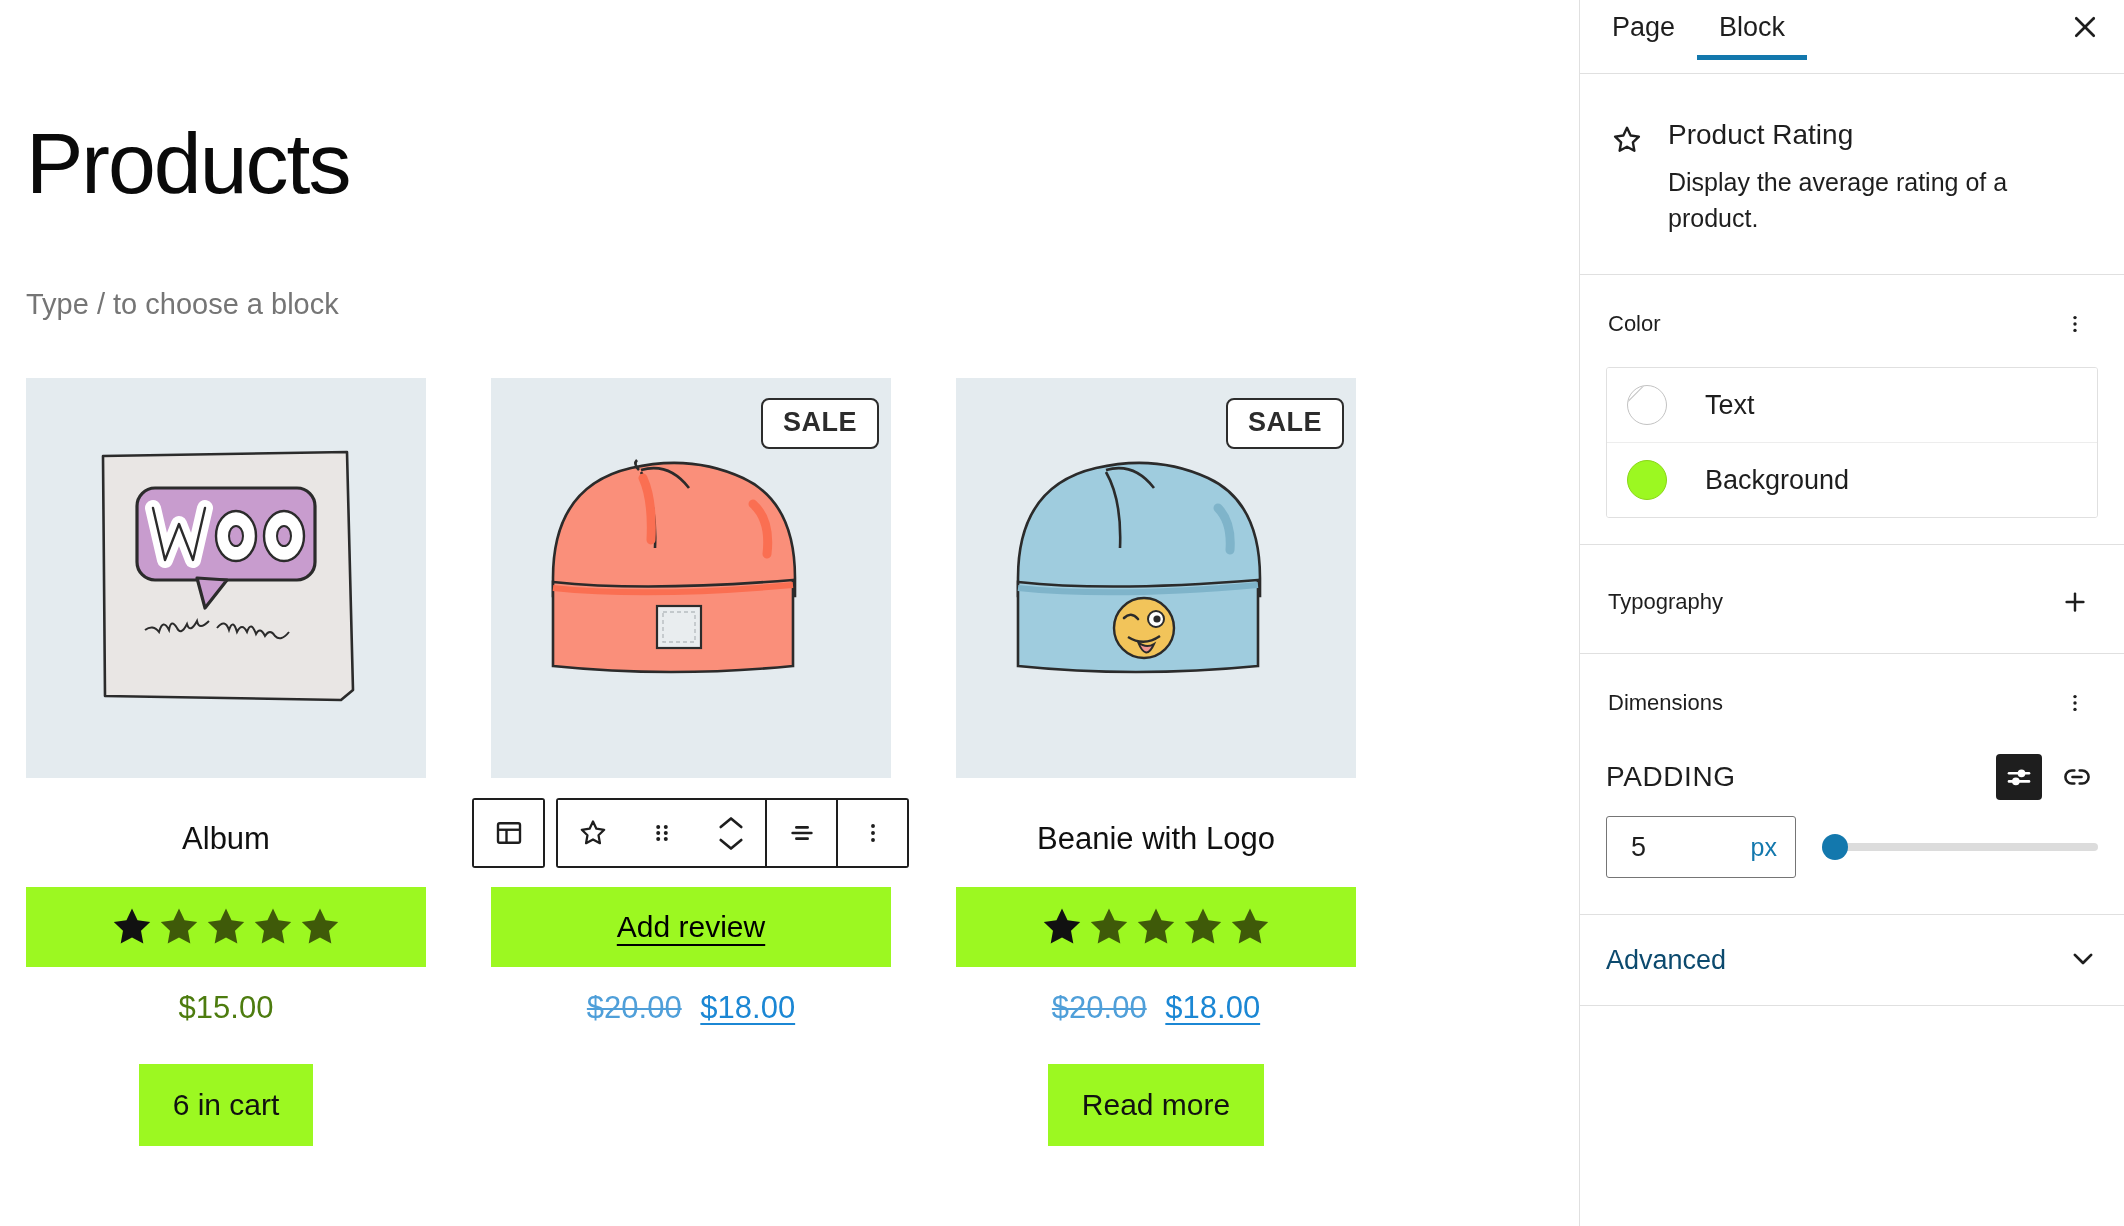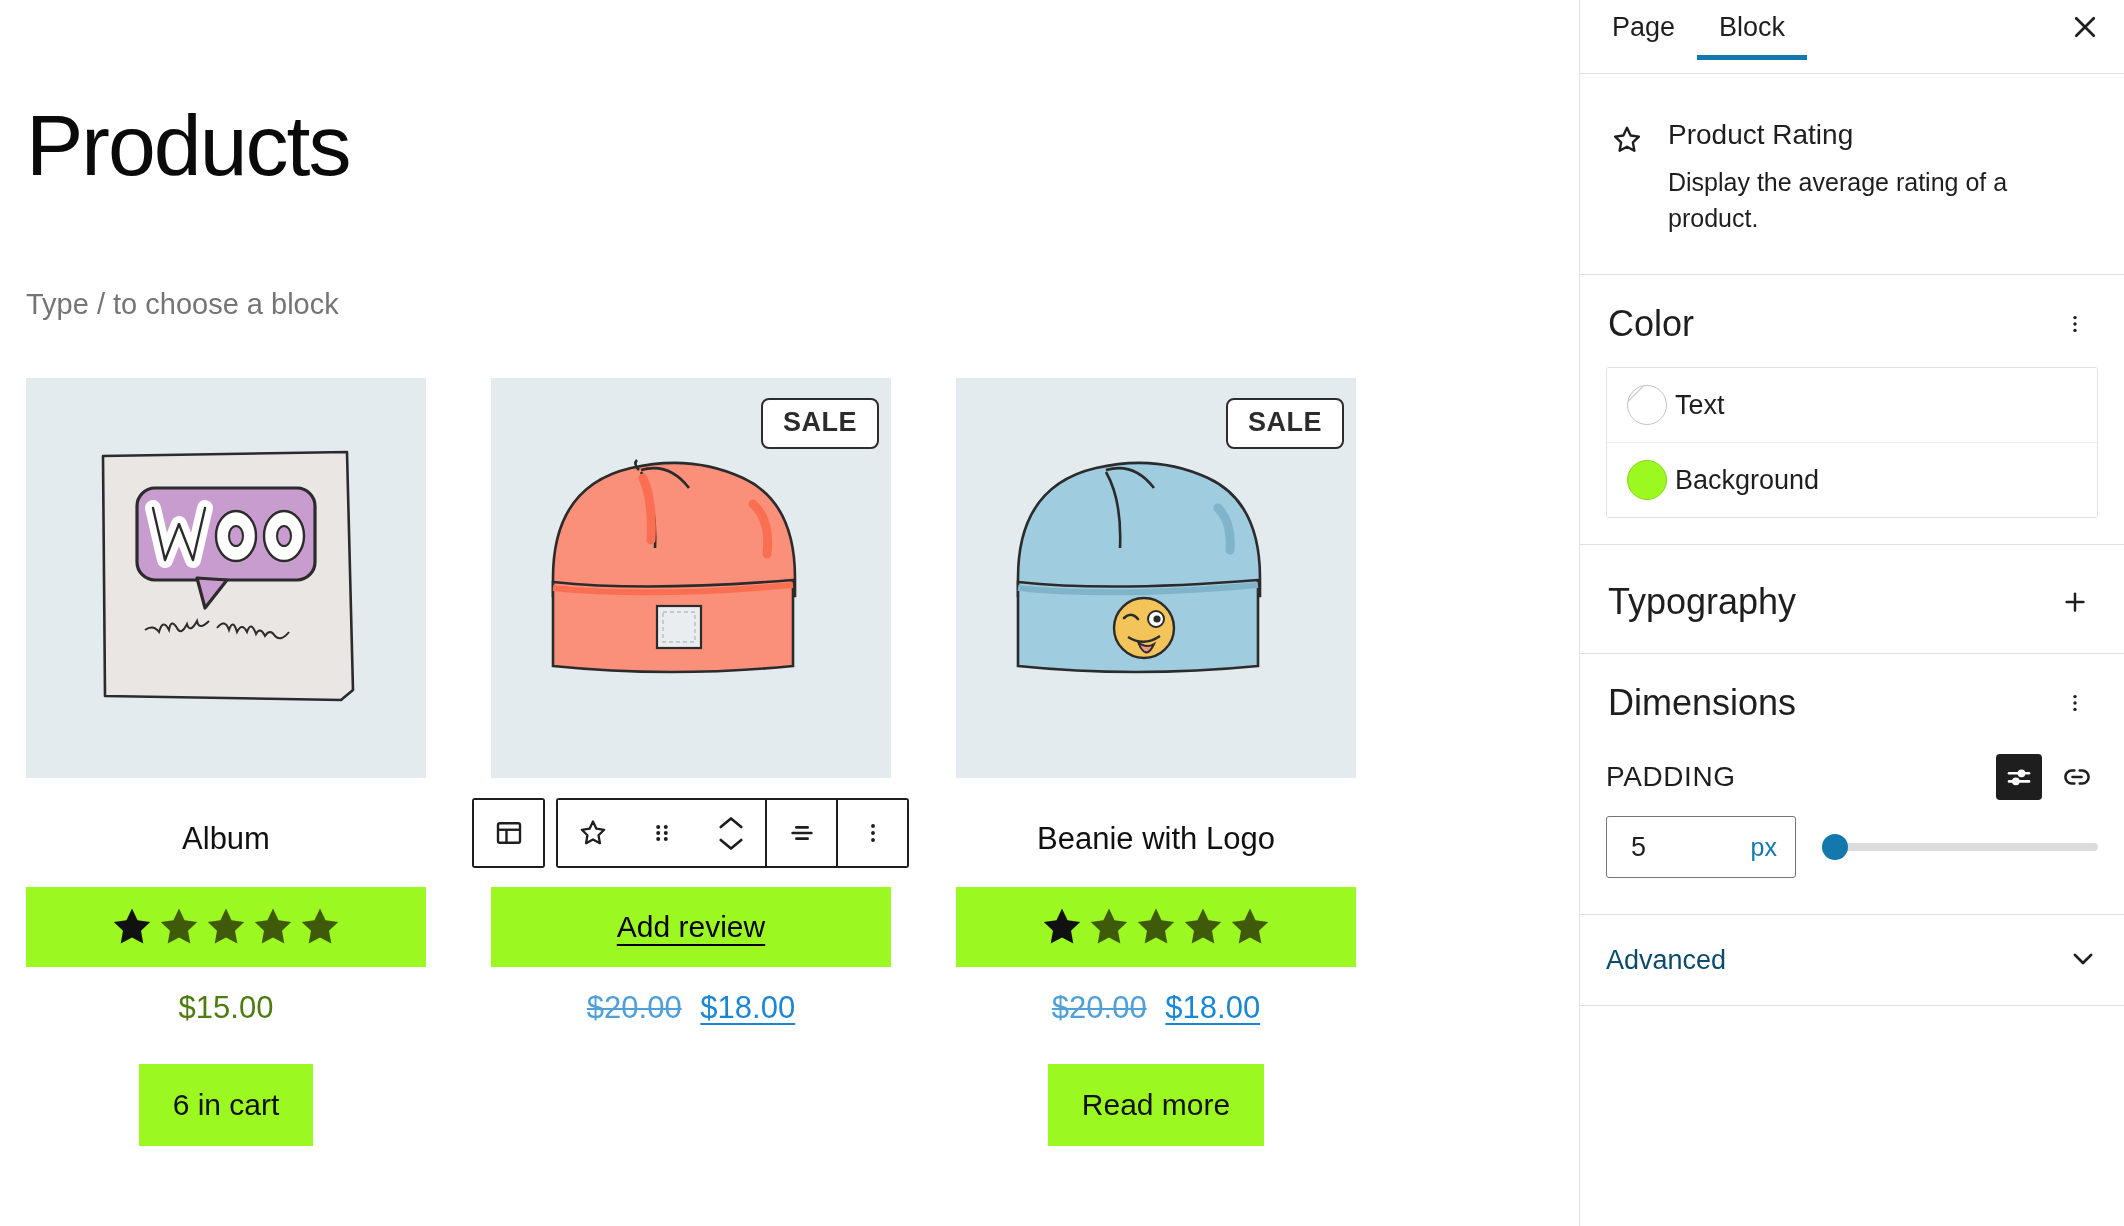--- a/index.html
+++ b/index.html
@@ -12,21 +12,21 @@
   .app { position: relative; width: 2124px; height: 1226px; display: flex; }
 
   
   .canvas {
     position: relative;
     width: 1579px; height: 1226px;
     background: #fff;
     overflow: hidden;
   }
   .page-title {
-    position: absolute; left: 26px; top: 102px;
+    position: absolute; left: 26px; top: 120px;
     font-size: 86px; font-weight: 400; letter-spacing: -2px;
     color: #0a0a0a; line-height: 1;
   }
   .block-placeholder {
     position: absolute; left: 26px; top: 290px;
     font-size: 29px; color: #757575; line-height: 1;
   }
 
   
   .product-grid {
@@ -168,36 +168,36 @@
   .sb-section { border-bottom: 1px solid #e0e0e0; padding: 22px 26px 26px; }
   .blockcard { display: flex; gap: 24px; padding: 22px 4px 12px; }
   .blockcard-icon { flex: 0 0 auto; padding-top: 5px; }
   .blockcard-title { font-size: 28px; color: #1e1e1e; line-height: 1.2; }
   .blockcard-desc { font-size: 25px; color: #1e1e1e; line-height: 1.45; margin-top: 12px; max-width: 400px; }
 
   .sec-head {
     display: flex; align-items: center; justify-content: space-between;
     padding: 6px 2px 0;
   }
-  .sec-title { font-size: 36px; color: #1e1e1e; line-height: 1; }
+  .sec-title { font-size: 22px; color: #1e1e1e; line-height: 1; }
   .icon-btn {
     background: none; border: none; cursor: pointer;
     width: 42px; height: 42px;
     display: flex; align-items: center; justify-content: center;
     padding: 0;
   }
 
   .color-list {
     margin-top: 22px;
     border: 1px solid #e0e0e0;
     border-radius: 3px;
     overflow: hidden;
   }
   .color-row {
-    display: flex; align-items: center; gap: 8px;
+    display: flex; align-items: center; gap: 38px;
     padding: 17px 20px;
     background: #fff; cursor: pointer;
   }
   .color-row + .color-row { border-top: 1px solid #ededed; }
   .swatch { width: 40px; height: 40px; border-radius: 50%; flex: 0 0 auto; }
   .swatch-none {
     border: 1px solid #c3c3c3; background: #fff;
     position: relative; overflow: hidden;
   }
   .swatch-none::after {

